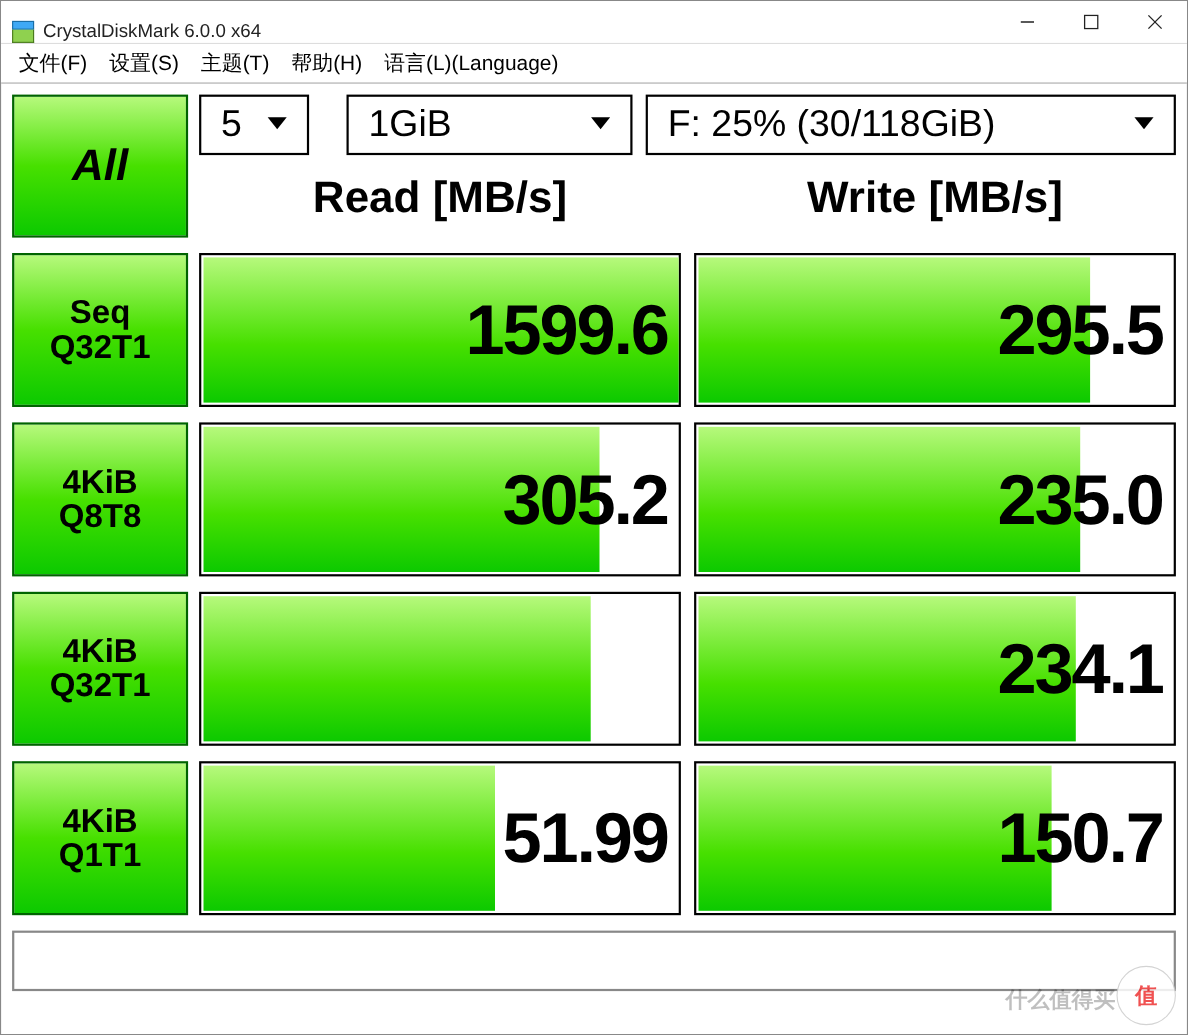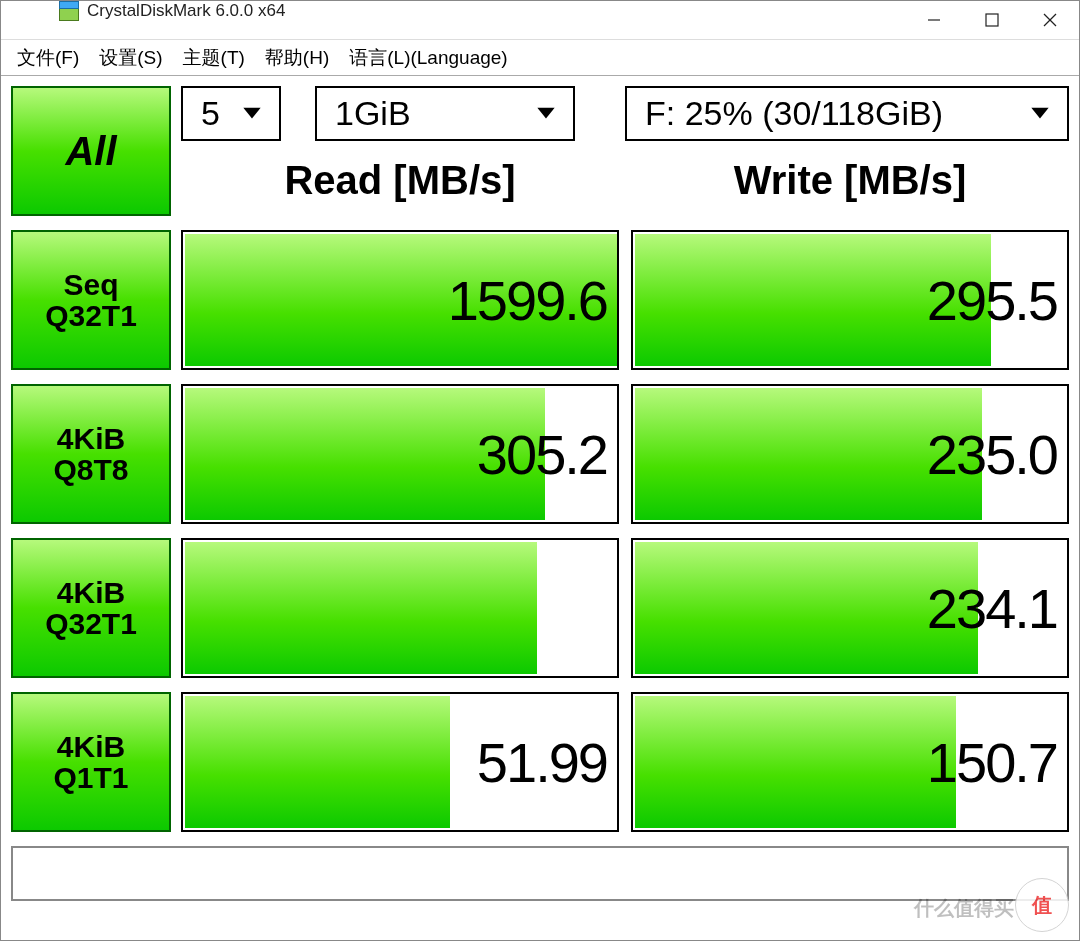--- a/index.html
+++ b/index.html
@@ -1,48 +1,48 @@
 <!DOCTYPE html>
 <html><head>
 <meta charset="utf-8">
 <style>
   html,body{margin:0;padding:0;font-family:"Microsoft YaHei","Segoe UI",Arial,sans-serif;background:#fff;color:#000;}
   .window{width:1080px;height:941px;box-sizing:border-box;border:1px solid #888;display:flex;flex-direction:column;position:relative;}
   
-  .titlebar{height:38px;display:flex;align-items:flex-start;background:#fff;border-bottom:1px solid #ddd;padding-left:48px;}
+  .titlebar{height:38px;display:flex;align-items:flex-end;background:#fff;border-bottom:1px solid #ddd;}
   .app-icon{width:20px;height:20px;margin:0 8px 0 10px;display:flex;flex-direction:column;}
   .app-icon .top{height:6px;background:#3fa9f5;border:1px solid #1b6ea6;}
   .app-icon .bot{flex:1;background:#8fd14f;border:1px solid #4a7a1e;border-top:0;}
   .title-text{font-size:17px;color:#222;}
   .win-controls{margin-left:auto;display:flex;}
   .win-btn{width:58px;height:38px;display:flex;align-items:center;justify-content:center;}
   .win-btn svg{width:14px;height:14px;stroke:#222;stroke-width:1.2;fill:none;}
   
   .menubar{height:35px;background:#fff;display:flex;align-items:center;padding:0 6px;font-size:19px;border-bottom:1px solid #aaa;}
   .menu-item{padding:4px 10px;}
   
   .content{flex:1;padding:10px;box-sizing:border-box;display:flex;flex-direction:column;}
   .top-row{display:flex;gap:10px;height:130px;}
   .all-btn{width:160px;height:100%;border:2px solid #006400;box-sizing:border-box;display:flex;align-items:center;justify-content:center;font-weight:bold;font-size:40px;background:linear-gradient(to bottom,#b6f97c 0%,#47e000 50%,#0cc900 100%);font-style:italic;}
   .right-of-all{flex:1;display:flex;flex-direction:column;gap:8px;}
   .selectors{display:flex;gap:12px;height:55px;}
   .sel{border:2px solid #000;padding:0 14px 0 18px;display:flex;align-items:center;justify-content:space-between;font-size:34px;box-sizing:border-box;background:#fff;}
   .sel.count{width:100px;}
   .sel.size{width:260px;margin-left:22px;}
-  .sel.drive{flex:1;margin-left:38px;}
+  .sel.drive{flex:1;}
   .chev svg{width:26px;height:26px;fill:#000;}
   .hdr-row{display:flex;gap:12px;height:62px;align-items:center;}
   .hdr-lbl{flex:1;text-align:center;font-weight:bold;font-size:40px;}
   
   .test-row{display:flex;gap:10px;height:140px;margin-top:14px;border-radius:29px;}
   .test-btn{width:160px;border:2px solid #006400;box-sizing:border-box;display:flex;align-items:center;justify-content:center;flex-direction:column;font-weight:bold;font-size:30px;line-height:1.05;text-align:center;background:linear-gradient(to bottom,#b6f97c 0%,#47e000 50%,#0cc900 100%);}
   .result-cells{flex:1;display:flex;gap:12px;}
   .result-cell{flex:1;border:2px solid #000;box-sizing:border-box;position:relative;overflow:hidden;background:#fff;display:flex;align-items:center;justify-content:flex-end;padding:0 10px;}
   .bar{position:absolute;top:2px;left:2px;bottom:2px;background:linear-gradient(to bottom,#b6f97c 0%,#47e000 60%,#0cc900 100%);z-index:0;}
-  .result-val{position:relative;z-index:1;font-weight:normal;font-size:56px;letter-spacing:-2px;margin-left:48px;}
+  .result-val{position:relative;z-index:1;font-weight:bold;font-size:64px;letter-spacing:-2px;margin-left:48px;}
   
   .status-row{margin-top:14px;height:55px;border:2px solid #888;box-sizing:border-box;background:#fff;}
   
   .watermark{position:absolute;right:10px;bottom:8px;width:52px;height:52px;border-radius:50%;background:#fff;border:1px solid #ccc;display:flex;align-items:center;justify-content:center;font-size:20px;font-weight:bold;color:#e33;opacity:0.85;}
   .watermark-text{position:absolute;right:65px;bottom:18px;font-size:20px;color:rgba(0,0,0,0.25);font-weight:bold;}
 </style>
 </head>
 <body>
 
 <div class="window">

